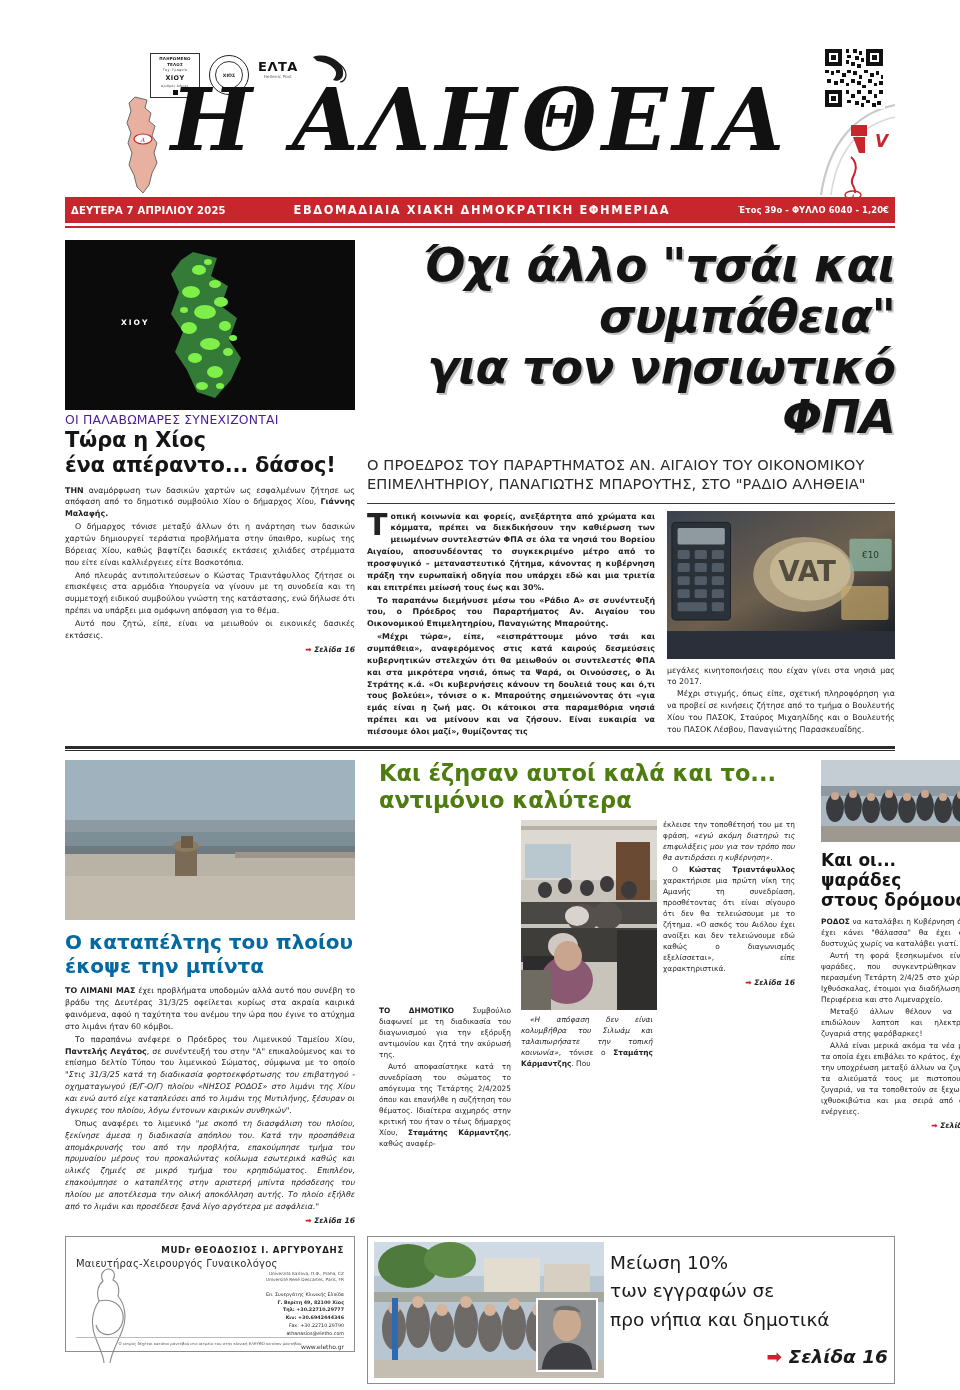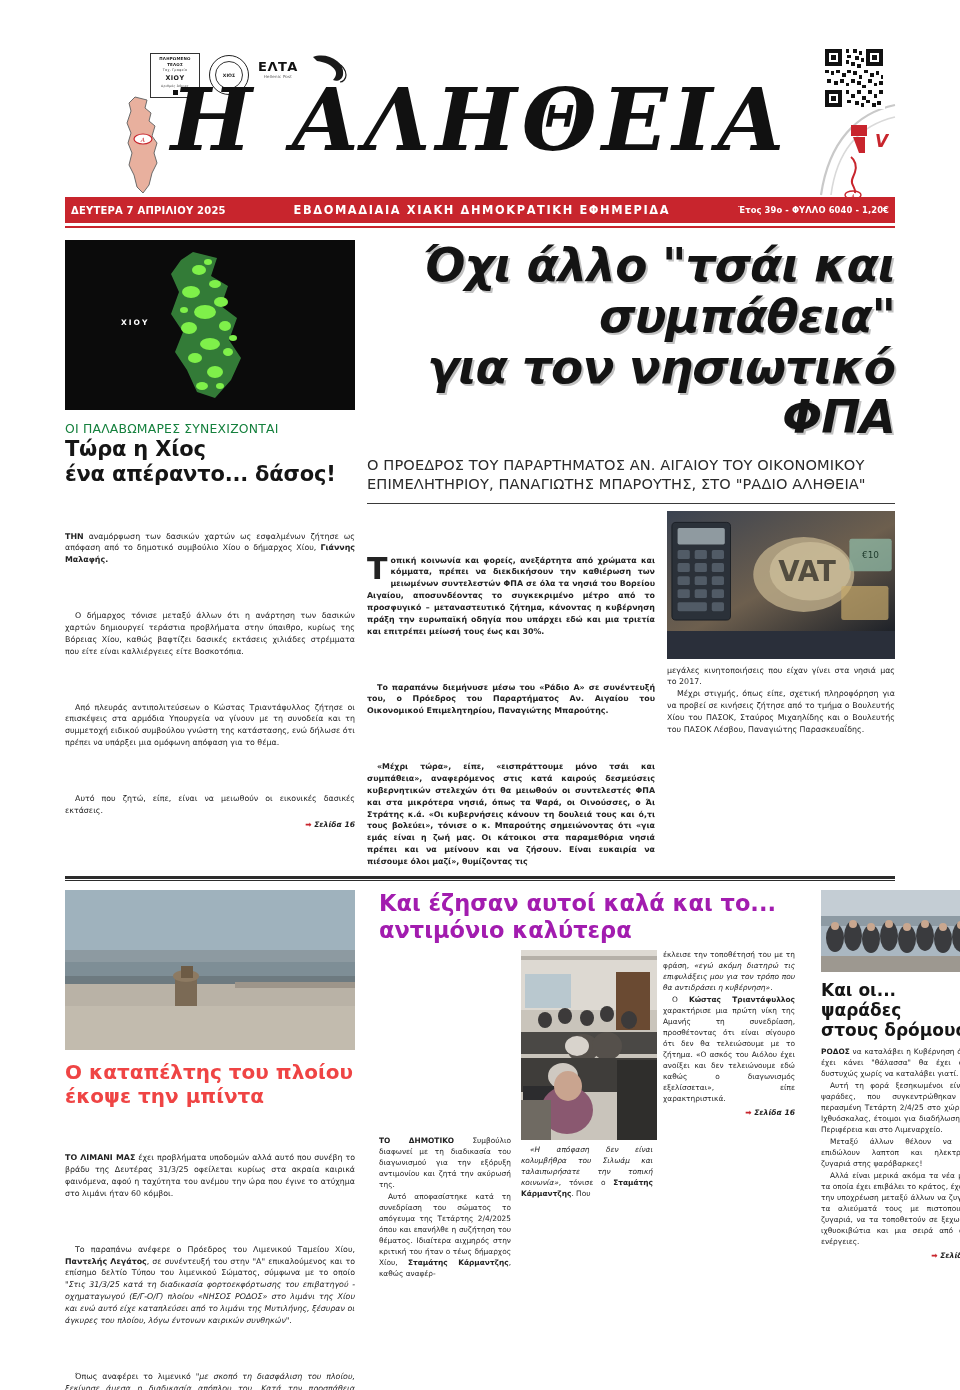--- a/index.html
+++ b/index.html
@@ -76,32 +76,32 @@
 
   .map-photo {
     width: 290px; height: 170px; background: #0c0c0c; position: relative; overflow: hidden;
   }
   .map-label {
     position: absolute; left: 56px; top: 78px; color: #fff;
     font-size: 7.5px; letter-spacing: 2px; font-weight: bold;
   }
 
   .kicker {
-    font-size: 12.4px; letter-spacing: .2px; color: #15803d; margin-top: 11px;
+    font-size: 12.4px; letter-spacing: .2px; color: #4c1d95; margin-top: 2px;
   }
   .head-sm {
     font-size: 21px; font-weight: bold; line-height: 1.18; color: #151515;
     margin-top: 1px; letter-spacing: -.2px;
   }
 
   .body-text {
     font-size: 7.9px; line-height: 1.5; text-align: justify; color: #232323;
     margin-top: 7px;
   }
-  .body-text p { text-indent: 10px; margin-bottom: 1px; margin-top: 44px; }
+  .body-text p { text-indent: 10px; margin-bottom: 1px; }
   .body-text p.first { text-indent: 0; }
   .body-text b { font-weight: bold; }
   .body-text i { font-style: italic; }
   .jump { text-align: right; font-style: italic; font-weight: bold; font-size: 7.6px; margin-top: 2px; }
   .jump .arrow { color: #c8252d; font-style: normal; }
 
   
   .mega {
     font-family: "DejaVu Sans", "Liberation Sans", sans-serif;
     font-weight: bold; font-style: italic;
@@ -128,24 +128,24 @@
 
   
   .mid-row { display: flex; gap: 12px; margin-top: 9px; }
   .mid-left { width: 290px; flex:none; }
   .mid-center { width: 418px; flex:none; }
   .mid-right { flex: 1; }
 
   .port-photo { width: 290px; height: 160px; background: #8a9aa6; position: relative; overflow:hidden; }
 
   .head-md {
-    font-size: 20px; font-weight: bold; line-height: 1.2; color:#ef4444; margin-top: 10px;
+    font-size: 20px; font-weight: bold; line-height: 1.2; color:#0369a1; margin-top: 10px;
   }
   .head-lg {
-    font-size: 22.5px; font-weight: bold; line-height: 1.2; color:#a21caf;
+    font-size: 22.5px; font-weight: bold; line-height: 1.2; color:#4d7c0f;
   }
   .sess-photo { width: 136px; height: 190px; background:#6c6f73; position:relative; overflow:hidden; }
 
   .three-col { display:flex; gap: 10px; margin-top: 6px; }
   .three-col .c { width: 132px; }
   .tiny { font-size: 7.4px; line-height: 1.48; text-align: justify; color:#232323; }
   .tiny p { text-indent: 9px; margin-bottom:1px; }
   .tiny p.first { text-indent: 0; }
 
   .fish-photo { width: 160px; height: 82px; background:#8d98a2; position:relative; overflow:hidden; }

